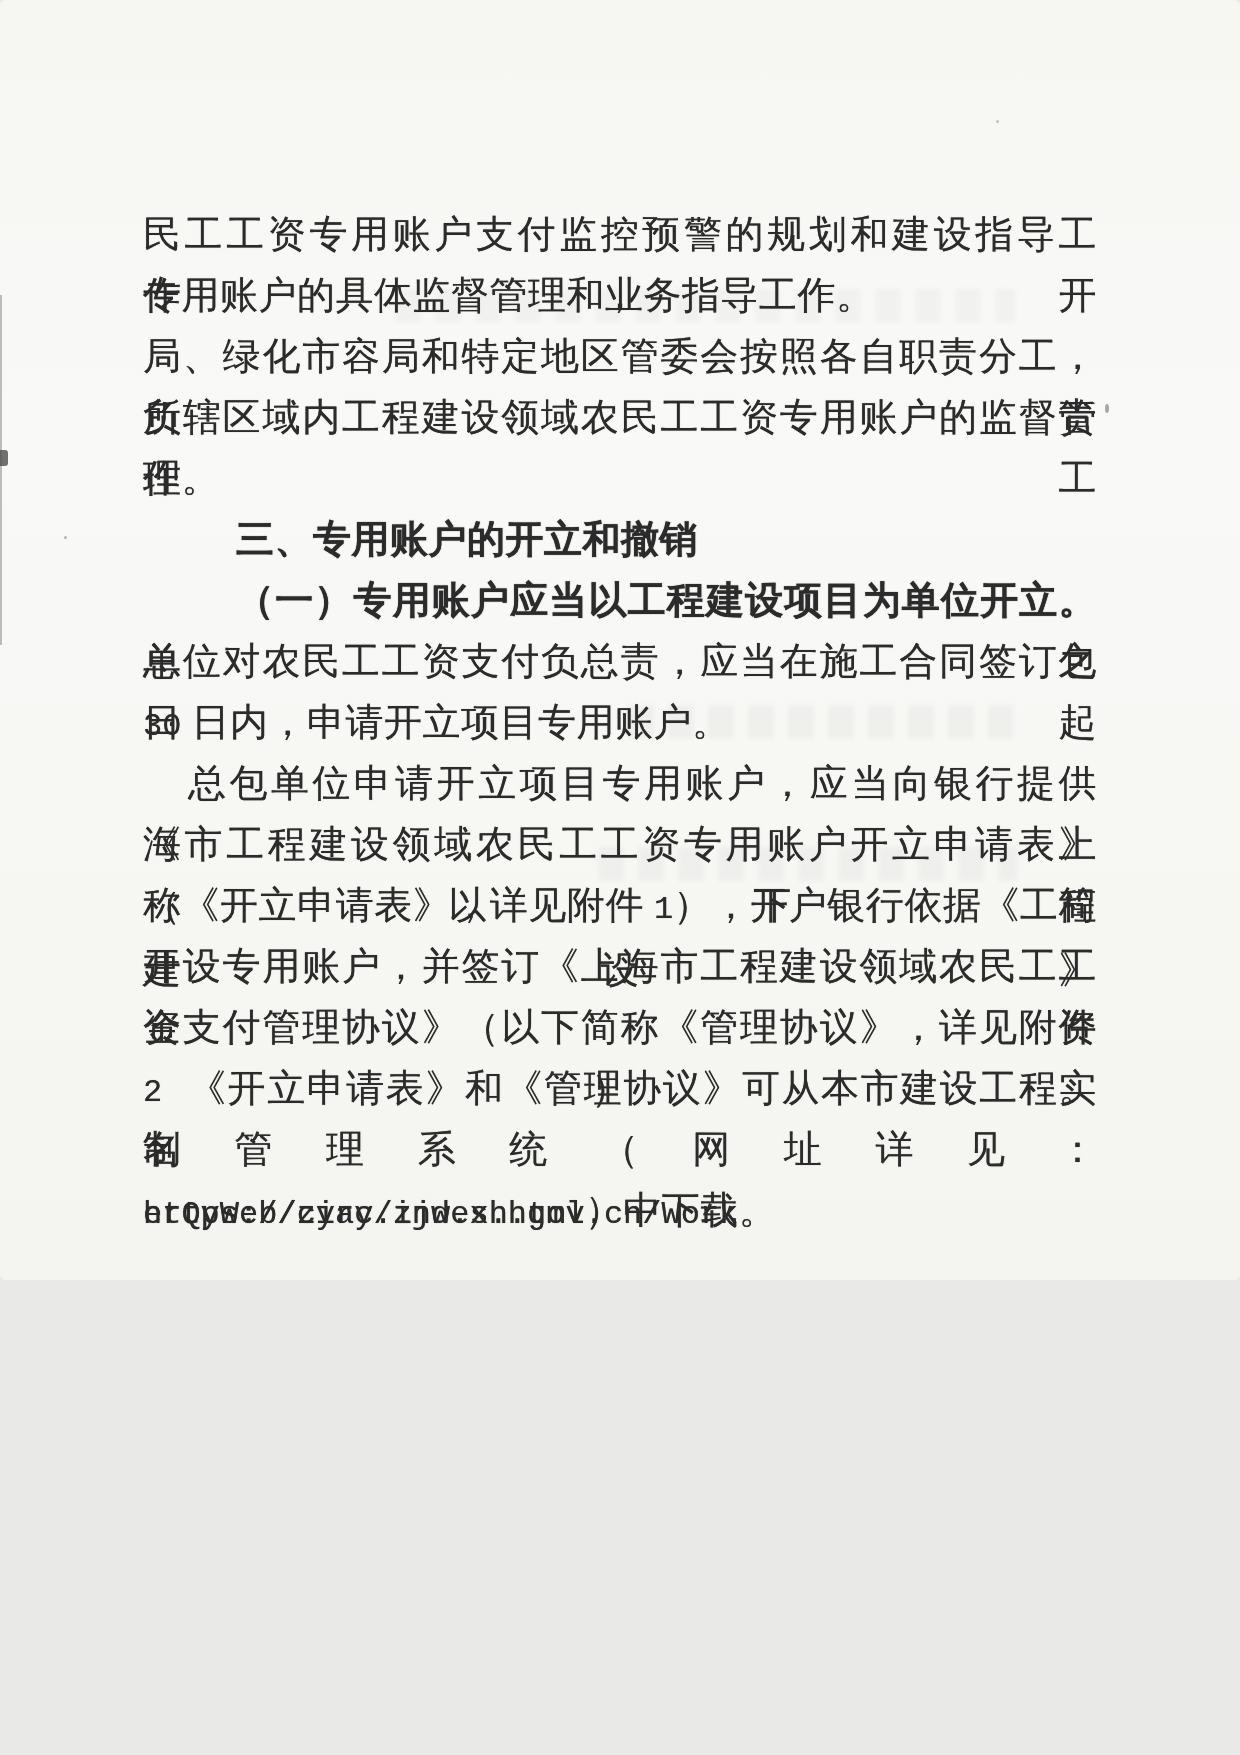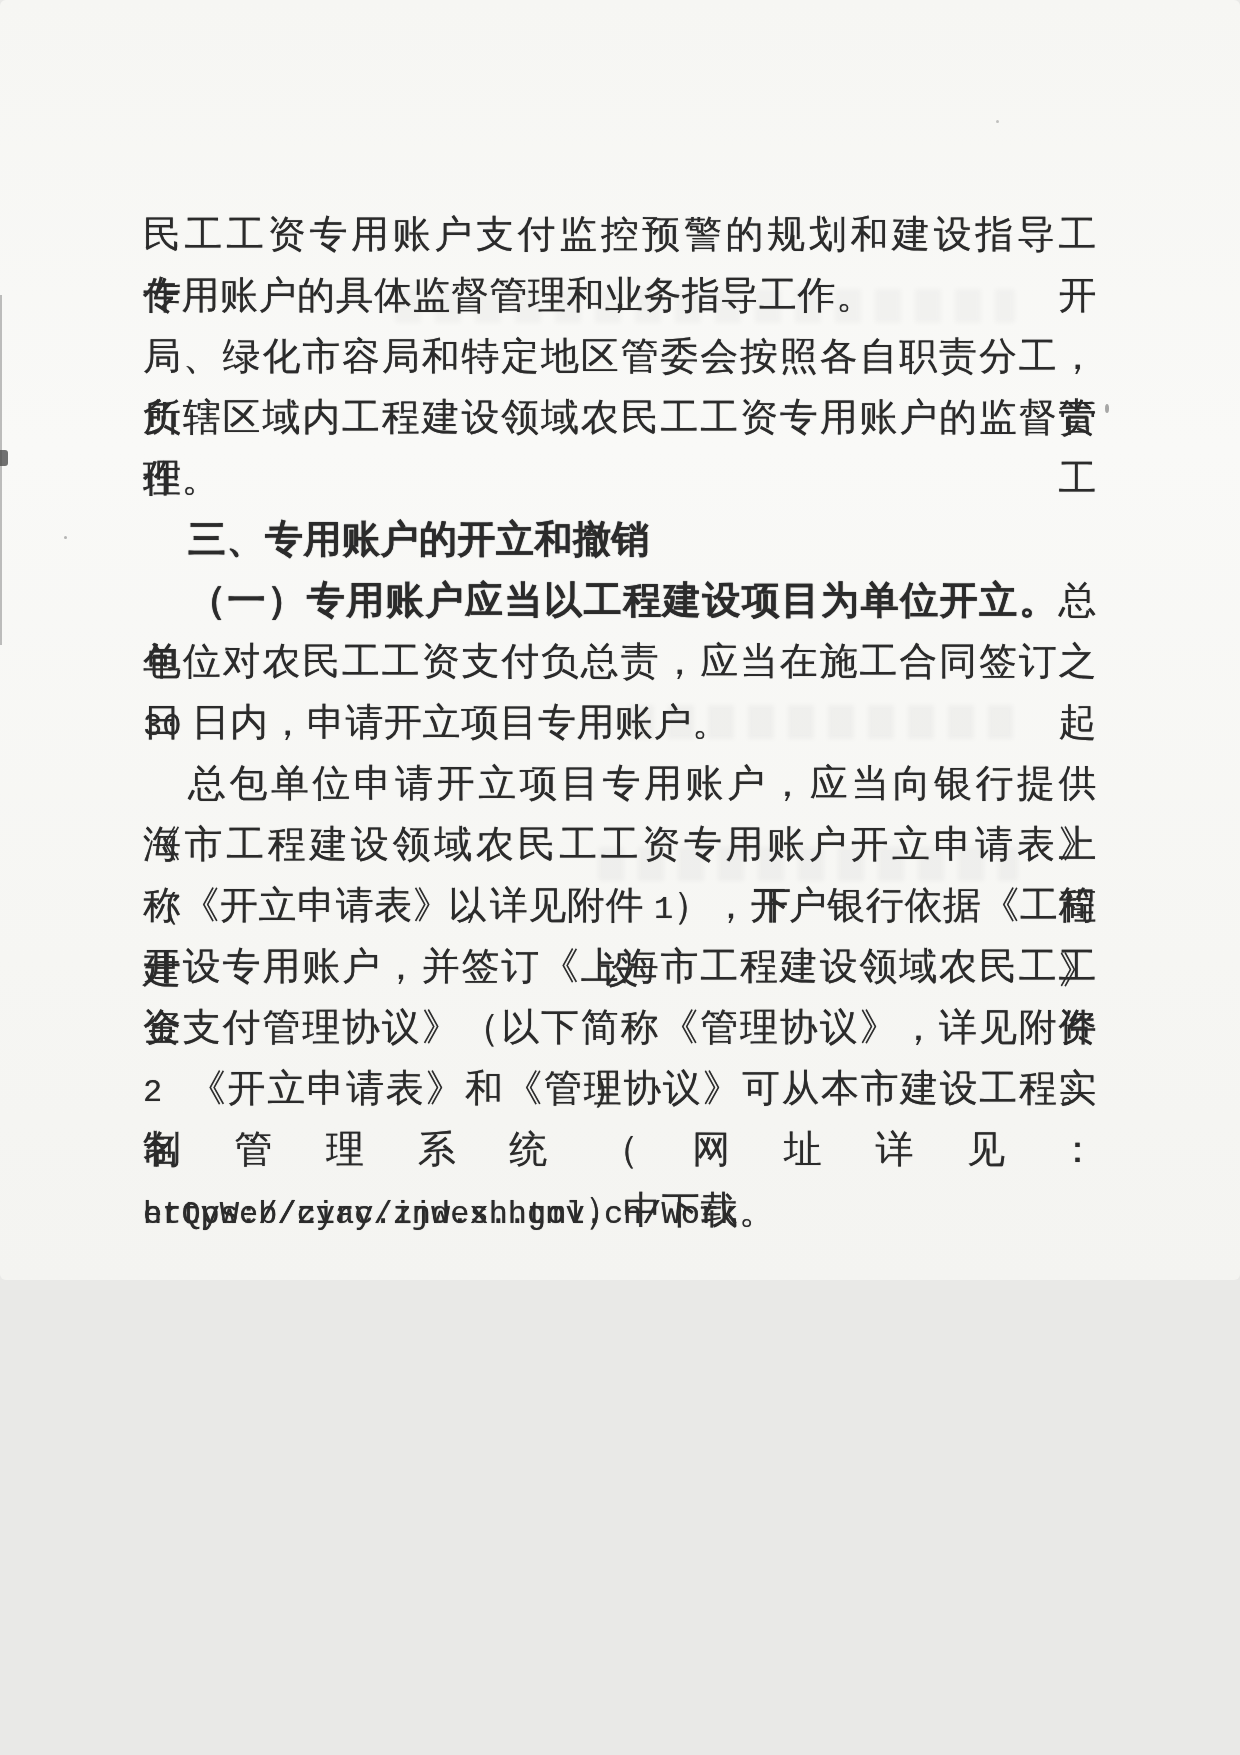--- a/index.html
+++ b/index.html
@@ -22,21 +22,21 @@
     text-align:justify;
     text-align-last:left;
     text-justify:inter-character;
     white-space:nowrap;
     letter-spacing:0.5px;
     text-shadow:0 0 0.7px rgba(45,45,45,.75);
   }
   .line.j{white-space:normal;text-align-last:justify;}
   .line.ind{text-indent:45px;}
   .seg-r{font-weight:400;}
-  .seg-b{font-weight:700;text-shadow:0 0 1px rgba(30,30,30,.9);}
+  .seg-b{font-weight:700;text-shadow:0 0 1px rgba(30,30,30,.9);margin-left:48px;}
   .seg-m{
     font-family:"Liberation Mono","DejaVu Sans Mono",monospace;
     font-size:32px;font-weight:400;letter-spacing:0;
   }
   .page-number{
     position:absolute;left:905px;top:1540px;width:160px;
     font-size:33px;letter-spacing:4px;color:#3a3a3a;
     text-align:center;line-height:46px;
     text-shadow:0 0 0.7px rgba(45,45,45,.7);
   }

